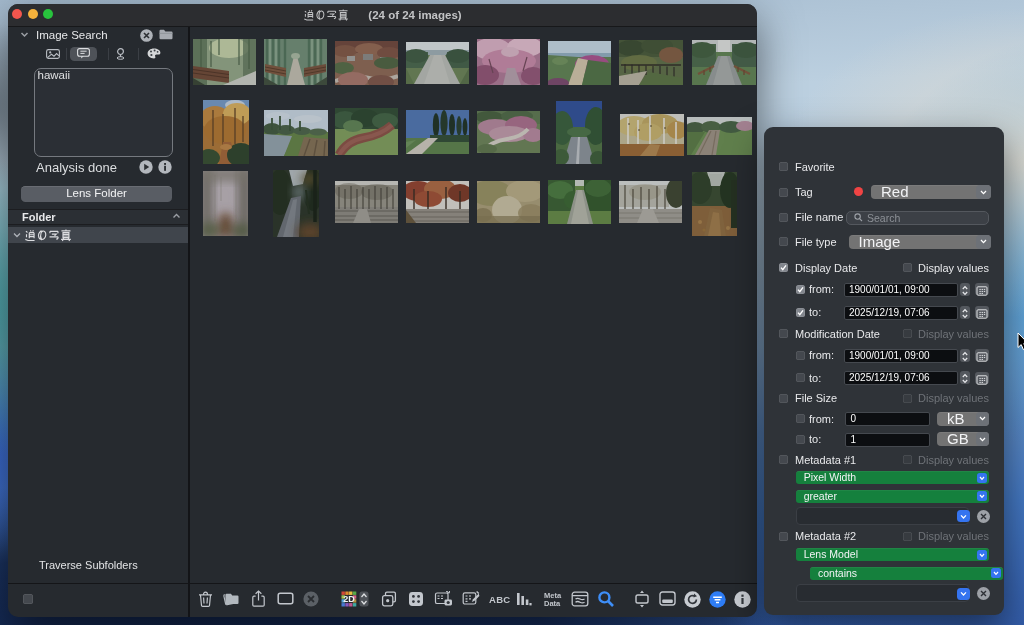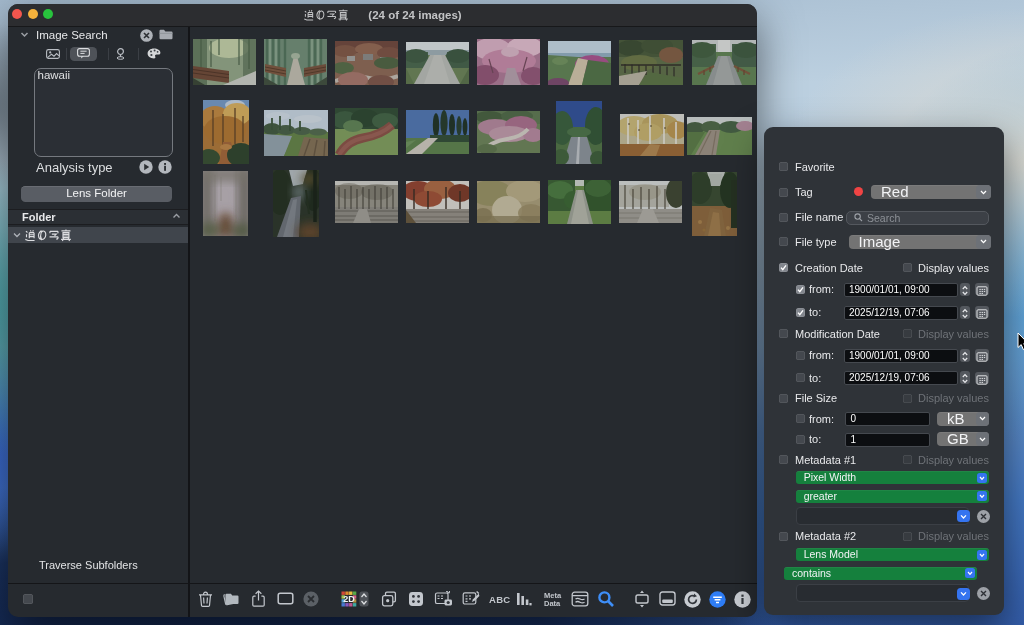--- a/index.html
+++ b/index.html
@@ -97,21 +97,21 @@
       </svg>
   <svg class="abs" style="left:139px;top:44px" width="14" height="11" viewBox="0 0 14 11">
         <path d="M7,0.6 C3.2,0.6 0.6,2.8 0.6,5.6 C0.6,8.4 3.2,10.4 7,10.4 C8.4,10.4 8.8,9.6 8.2,8.6 C7.6,7.6 8.2,6.6 9.6,6.6 H11.6 C12.8,6.6 13.4,5.8 13.4,4.8 C13.4,2.2 10.4,0.6 7,0.6 Z" fill="#d4d6d8"></path>
         <circle cx="4" cy="3.4" r="1" fill="#3a3e44"></circle>
         <circle cx="7.6" cy="2.6" r="1" fill="#3a3e44"></circle>
         <circle cx="10.6" cy="3.8" r="0.9" fill="#3a3e44"></circle>
         <circle cx="4.4" cy="7" r="1.1" fill="#3a3e44"></circle>
       </svg>
   <div class="abs" style="left:26px;top:64px;width:137px;height:87px;border:1.2px solid #75797f;border-radius:7px;background:#2b2f35"></div>
   <div class="abs" style="left:29.5px;top:65px;font-size:11.5px;color:#dfe0e2">hawaii</div>
-  <div class="abs" style="left:28px;top:156px;font-size:13px;color:#dcdee0">Analysis type</div>
+  <div class="abs" style="left:28px;top:156px;font-size:13px;color:#dcdee0">Analysis done</div>
   <svg class="abs" style="left:131px;top:156px" width="14" height="14" viewBox="0 0 14 14">
         <circle cx="7" cy="7" r="6.7" fill="#b3b7bd"></circle>
         <path d="M5.2,3.8 L10.2,7 L5.2,10.2 Z" fill="#2c2f33"></path>
       </svg>
   <svg class="abs" style="left:149.5px;top:156px" width="14" height="14" viewBox="0 0 14 14">
         <circle cx="7" cy="7" r="6.7" fill="#b3b7bd"></circle>
         <rect x="6.1" y="5.8" width="1.9" height="5" fill="#2c2f33"></rect>
         <rect x="6.1" y="3" width="1.9" height="1.9" fill="#2c2f33"></rect>
       </svg>
   <div class="abs" style="left:13px;top:182px;width:151px;height:15.5px;border-radius:4.5px;background:#595d64;box-shadow:inset 0 .5px 0 rgba(255,255,255,.2);color:#f3f4f5;font-size:11.5px;line-height:15.5px;text-align:center">Lens Folder</div>
@@ -576,21 +576,21 @@
   <div class="popupbig" style="left:84.6px;top:107.5px;width:132.4px">Image<div class="pbtn" style="width:15px">
           <svg class="chev" style="left:4px;top:4.5px" width="7" height="5" viewBox="0 0 7 5">
             <path d="M1,1 L3.5,3.6 L6,1" stroke="#fff" stroke-width="1.3" fill="none"></path>
           </svg>
         </div></div>
   <div class="cb on" style="left:15px;top:136px">
         <svg width="9" height="9" viewBox="0 0 9 9">
           <path d="M2,4.6 L3.8,6.6 L7,2.4" stroke="#fff" stroke-width="1.4" fill="none"></path>
         </svg>
       </div>
-  <div class="flabel" style="left:31px;top:134.5px">Creation Date</div>
+  <div class="flabel" style="left:31px;top:134.5px">Display Date</div>
   <div class="cb" style="left:139px;top:136px"></div>
   <div class="flabel" style="left:154px;top:134.5px">Display values</div>
   <div class="cb on" style="left:32px;top:157.5px">
         <svg width="9" height="9" viewBox="0 0 9 9">
           <path d="M2,4.6 L3.8,6.6 L7,2.4" stroke="#fff" stroke-width="1.4" fill="none"></path>
         </svg>
       </div>
   <div class="flabel" style="left:45px;top:156px">from:</div>
   <div class="dfield" style="left:79.5px;top:155.5px;width:108px">1900/01/01, 09:00</div>
   <div class="stepper" style="left:195.5px;top:155.5px"><svg width="10" height="13" viewBox="0 0 10 13">
@@ -685,21 +685,21 @@
       </div>
   <div class="cb" style="left:15px;top:404.5px"></div>
   <div class="flabel" style="left:31px;top:403px">Metadata #2</div>
   <div class="cb dis" style="left:139px;top:404.5px"></div>
   <div class="flabel dim" style="left:154px;top:403px">Display values</div>
   <div class="mpopup" style="left:31.7px;top:421px;width:185px">Lens Model<div class="bluechip">
           <svg class="chev" style="left:2px;top:3px" width="6" height="5" viewBox="0 0 6 5">
             <path d="M1,1 L3,3.4 L5,1" stroke="#fff" stroke-width="1.2" fill="none"></path>
           </svg>
         </div></div>
-  <div class="mpopup" style="left:20px;top:439.8px;width:185px">contains<div class="bluechip">
+  <div class="mpopup" style="left:46px;top:439.8px;width:185px">contains<div class="bluechip">
           <svg class="chev" style="left:2px;top:3px" width="6" height="5" viewBox="0 0 6 5">
             <path d="M1,1 L3,3.4 L5,1" stroke="#fff" stroke-width="1.2" fill="none"></path>
           </svg>
         </div></div>
   <div class="efield" style="left:31.7px;top:457.3px;width:171px"></div>
   <div class="bluebtn" style="left:192.5px;top:460.5px">
         <svg class="chev" style="left:3px;top:3.5px" width="7" height="6" viewBox="0 0 7 6">
           <path d="M1,1.4 L3.5,4 L6,1.4" stroke="#fff" stroke-width="1.3" fill="none"></path>
         </svg>
       </div>

